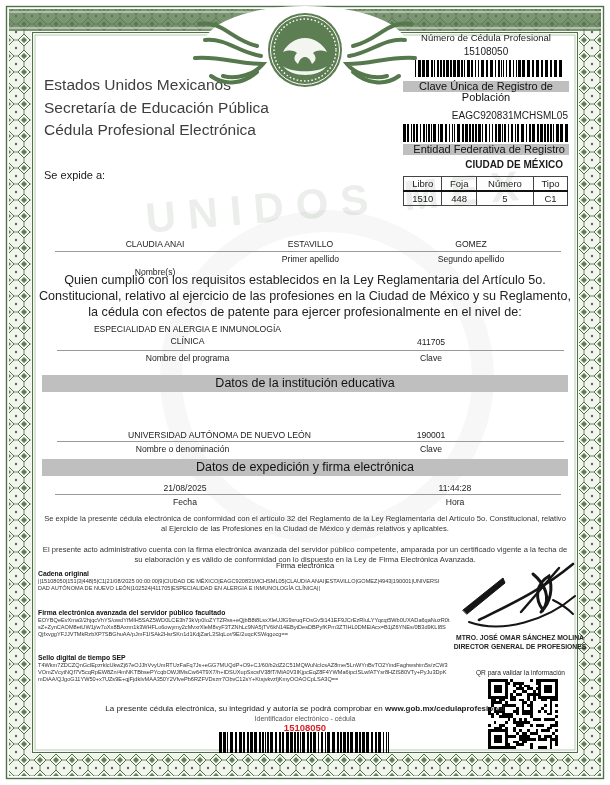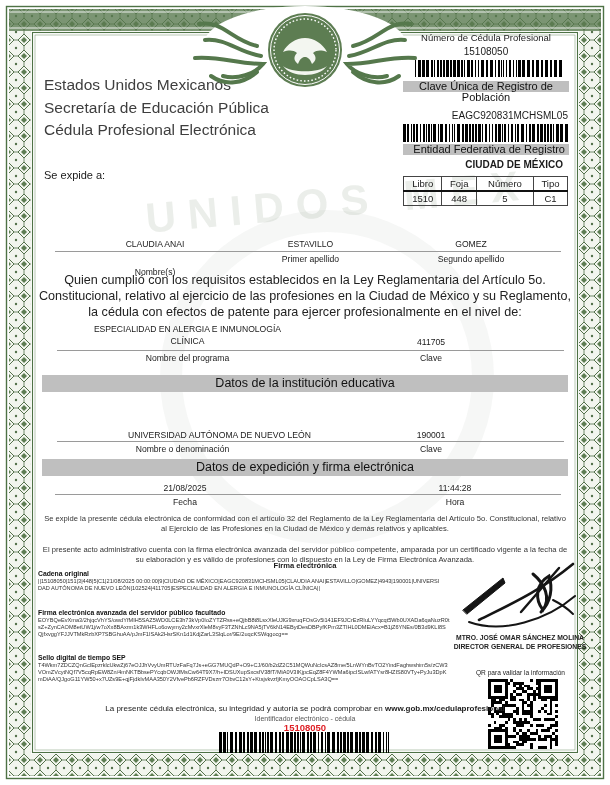--- a/index.html
+++ b/index.html
@@ -31,21 +31,21 @@
   .se-expide{position:absolute;left:44px;top:169px;font-size:11px;}
   .secband{position:absolute;left:42px;width:526px;height:17px;line-height:17px;
            background:#bfbfbf;text-align:center;font-size:12.5px;color:#111;}
   .field{position:absolute;text-align:center;font-size:8.6px;}
   .fline{position:absolute;border-top:1px solid #9a9a9a;height:0;}
   .flabel{position:absolute;text-align:center;font-size:8.6px;color:#222;}
   .legal{position:absolute;left:38px;top:272px;width:534px;text-align:center;
          font-size:12.6px;line-height:16px;color:#222;}
   .note{position:absolute;left:42px;width:526px;text-align:center;font-size:7.6px;line-height:10px;color:#333;}
   .firma-title{position:absolute;left:0;top:561px;width:610px;text-align:center;
-               font-size:7.6px;font-weight:bold;}
+               font-size:7.6px;font-weight:normal;}
   .tinyblock{position:absolute;left:38px;color:#333;}
   .tinyblock h4{margin:0;font-size:6.8px;color:#111;}
   .tinyblock p{margin:1px 0 0 0;font-size:5.6px;line-height:6.8px;word-break:break-all;}
   .signer{position:absolute;left:425px;width:190px;text-align:center;font-size:6.8px;font-weight:bold;color:#222;}
   .qr-label{position:absolute;left:448px;top:669px;width:145px;text-align:center;font-size:6.6px;color:#222;}
   .verify{position:absolute;left:0;top:704px;width:610px;text-align:center;font-size:8px;color:#222;}
   .identifier{position:absolute;left:0;top:715px;width:610px;text-align:center;font-size:7px;color:#555;}
   .rednum{position:absolute;left:0;top:722px;width:610px;text-align:center;
           font-size:9.5px;font-weight:bold;color:#df2127;}
   .bc3{position:absolute;left:219px;top:732px;width:172px;height:21px;}
@@ -265,21 +265,21 @@
 
     <div class="secband" style="top:459px;">Datos de expedición y firma electrónica</div>
 
     <div class="field" style="left:110px;top:483px;width:150px;">21/08/2025</div>
     <div class="field" style="left:382px;top:483px;width:146px;">11:44:28</div>
     <div class="fline" style="left:55px;top:494px;width:506px;"></div>
     <div class="flabel" style="left:110px;top:497px;width:150px;">Fecha</div>
     <div class="flabel" style="left:382px;top:497px;width:146px;">Hora</div>
 
     <div class="note" style="top:514px;">Se expide la presente cédula electrónica de conformidad con el artículo 32 del Reglamento de la Ley Reglamentaria del Artículo 5o. Constitucional, relativo al Ejercicio de las Profesiones en la Ciudad de México y demás relativos y aplicables.</div>
-    <div class="note" style="top:545px;">El presente acto administrativo cuenta con la firma electrónica avanzada del servidor público competente, amparada por un certificado vigente a la fecha de su elaboración y es válido de profesiones con lo dispuesto en la Ley de Firma Electrónica Avanzada.</div>
+    <div class="note" style="top:545px;">El presente acto administrativo cuenta con la firma electrónica avanzada del servidor público competente, amparada por un certificado vigente a la fecha de su elaboración y es válido de conformidad con lo dispuesto en la Ley de Firma Electrónica Avanzada.</div>
 
     <div class="firma-title">Firma electrónica</div>
 
     <div class="tinyblock" style="top:570px;width:402px;">
       <h4>Cadena original</h4>
       <p>||15108050|151|3|448|5|C1|21/08/2025 00:00:00|9|CIUDAD DE MÉXICO|EAGC920831MCHSML05|CLAUDIA ANAI|ESTAVILLO|GOMEZ|4943|190001|UNIVERSIDAD AUTÓNOMA DE NUEVO LEÓN|102524|411705|ESPECIALIDAD EN ALERGIA E INMUNOLOGÍA CLÍNICA||</p>
     </div>
 
     <div class="tinyblock" style="top:609px;width:412px;">
       <h4>Firma electrónica avanzada del servidor público facultado</h4>

